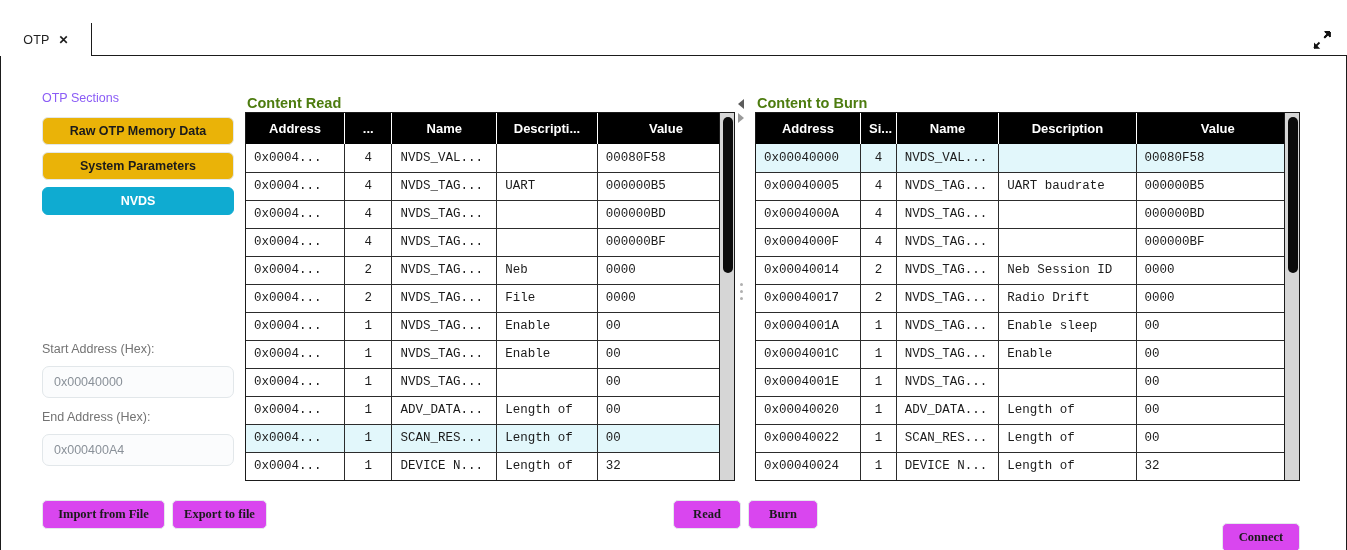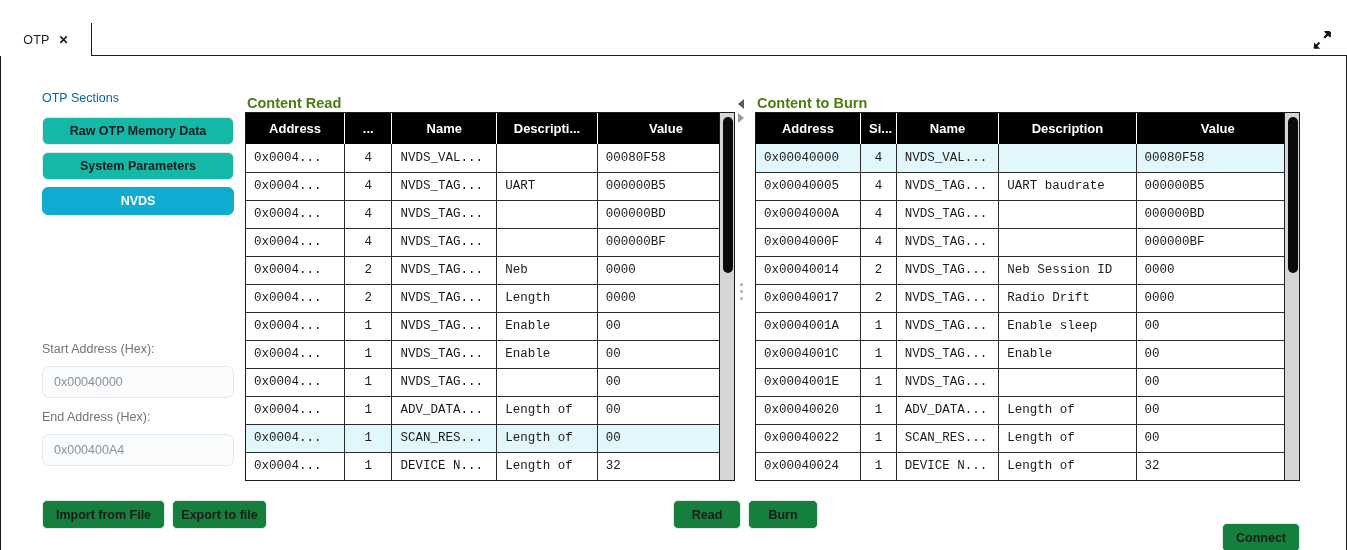--- a/index.html
+++ b/index.html
@@ -79,33 +79,33 @@
   }
 
   
   .sidebar {
     position: absolute;
     left: 42px; top: 68px;
     width: 194px;
   }
   .sidebar-heading {
     font-size: 12.5px;
-    color: #0369a1;
+    color: #8b5cf6;
     margin-bottom: 12px;
   }
   .side-btn {
     display: flex;
     align-items: center;
     justify-content: center;
     width: 192px;
     height: 28px;
     margin-bottom: 7px;
     border: 1px solid #e2e7ea;
     border-radius: 6px;
-    background: #14b8a6;
+    background: #eab308;
     font-size: 12.5px;
     font-weight: bold;
     color: #1b1b1b;
     cursor: pointer;
   }
   .side-btn.active {
     background: #0fabd1;
     border-color: #0fabd1;
     color: #ffffff;
   }
@@ -131,26 +131,27 @@
 
   
   .pill {
     position: absolute;
     display: flex;
     align-items: center;
     justify-content: center;
     height: 29px;
     border: 1px solid #e4e9ec;
     border-radius: 5px;
-    background: #15803d;
+    background: #d946ef;
     font-size: 12.5px;
     font-weight: bold;
     color: #1b1b1b;
     cursor: pointer;
     white-space: nowrap;
+    font-family: Liberation Serif, serif;
   }
 
   
   .panel-title {
     position: absolute;
     font-size: 14.5px;
     font-weight: bold;
     color: #4d7c0f;
   }
   .grid {
@@ -325,21 +326,21 @@
             <td>0x0004...</td>
             <td class="c-center">2</td>
             <td>NVDS_TAG...</td>
             <td>Neb</td>
             <td>0000</td>
           </tr>
           <tr>
             <td>0x0004...</td>
             <td class="c-center">2</td>
             <td>NVDS_TAG...</td>
-            <td>Length</td>
+            <td>File</td>
             <td>0000</td>
           </tr>
           <tr>
             <td>0x0004...</td>
             <td class="c-center">1</td>
             <td>NVDS_TAG...</td>
             <td>Enable</td>
             <td>00</td>
           </tr>
           <tr>

